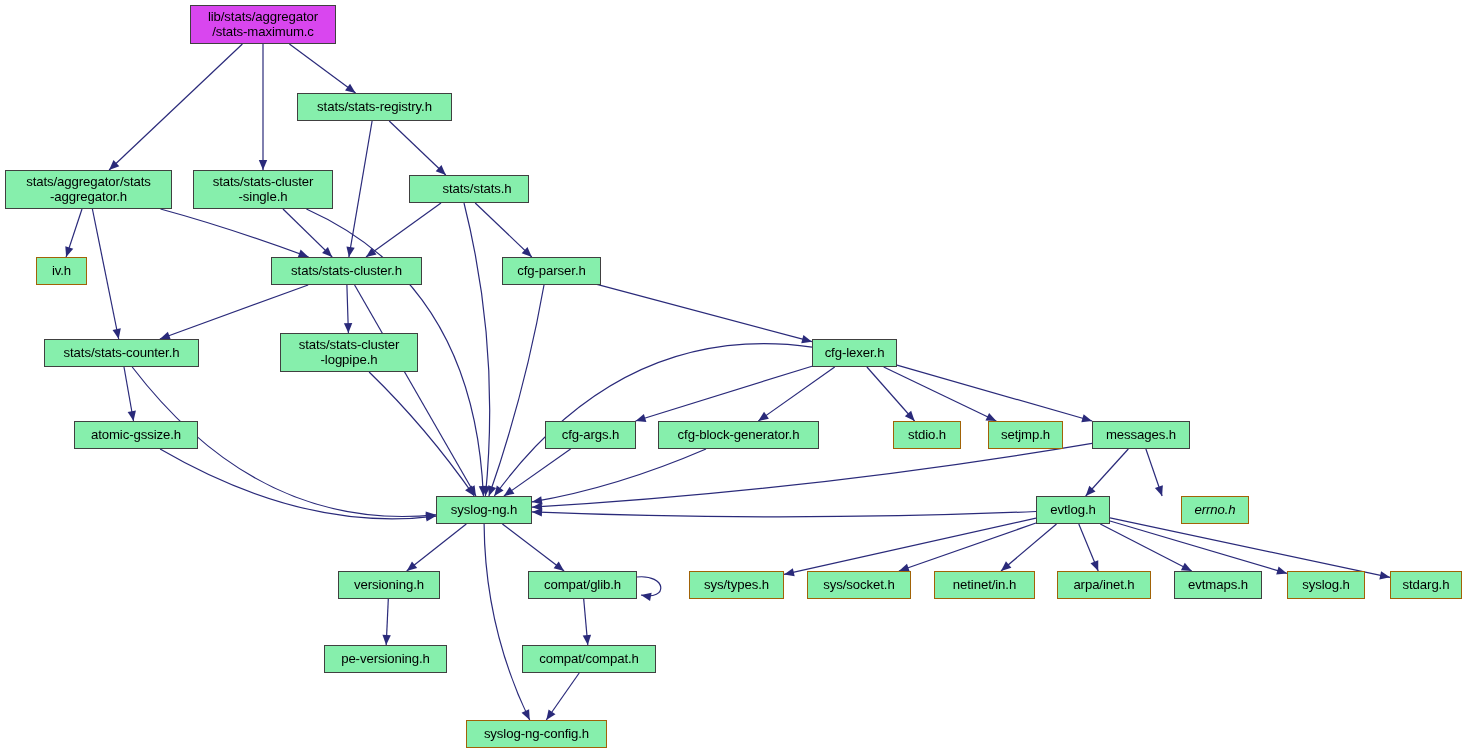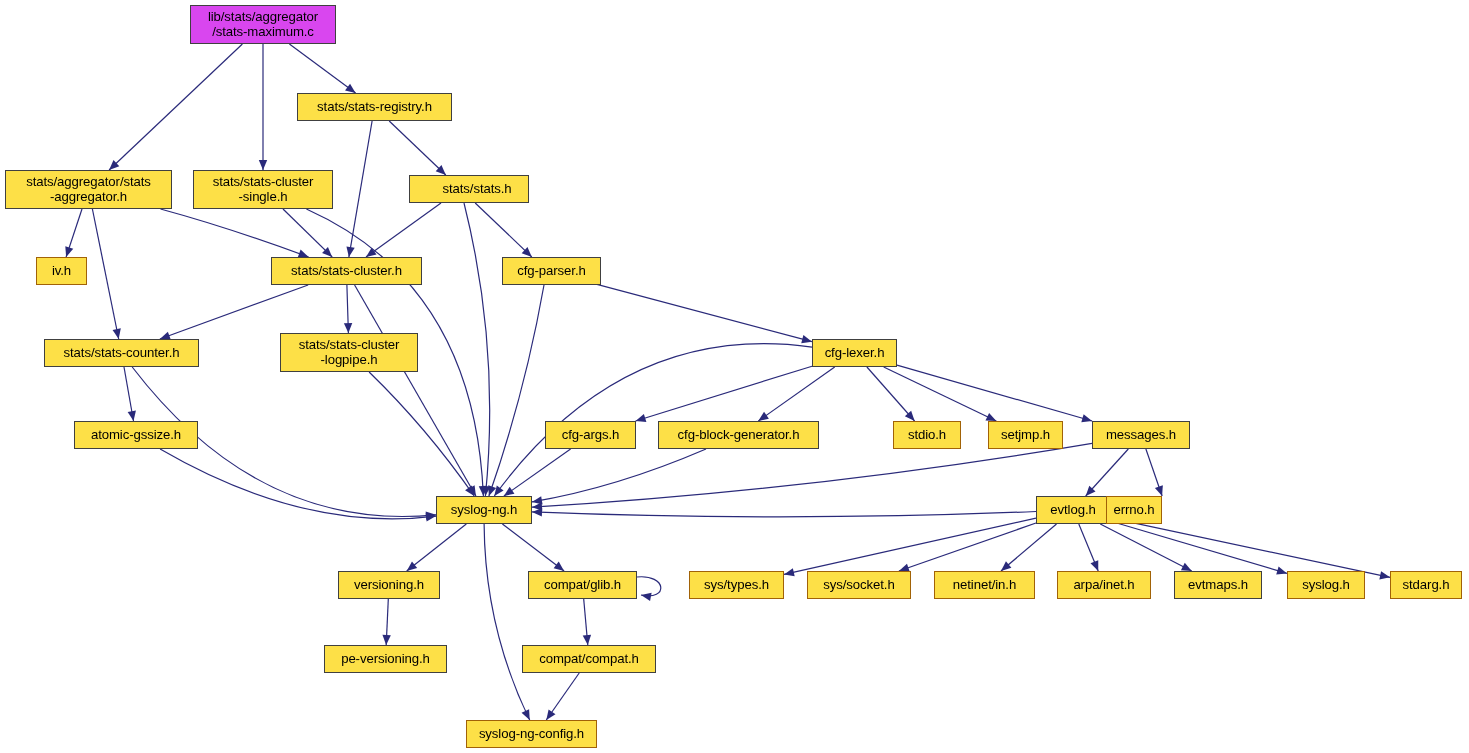--- a/index.html
+++ b/index.html
@@ -28,21 +28,21 @@
   .node {
     position: absolute;
     box-sizing: border-box;
     display: flex;
     align-items: center;
     justify-content: center;
     text-align: center;
     line-height: 1.12;
     font-size: 13.2px;
     color: #000000;
-    background: #fde047;
+    background: #86efac;
     border: 1px solid #404040;
     white-space: pre;
     letter-spacing: -0.1px;
   }
   .node.sys {
     border: 1px solid #a16207;
   }
   .node.root {
     background: #d946ef;
     border: 1px solid #404040;
@@ -171,27 +171,27 @@
 -logpipe.h</span></div>
       <div class="node" style="left: 812px; top: 339px; width: 85px; height: 28px;"><span class="node-label">cfg-lexer.h</span></div>
       <div class="node" style="left: 74px; top: 421px; width: 124px; height: 28px;"><span class="node-label">atomic-gssize.h</span></div>
       <div class="node" style="left: 545px; top: 421px; width: 91px; height: 28px;"><span class="node-label">cfg-args.h</span></div>
       <div class="node" style="left: 658px; top: 421px; width: 161px; height: 28px;"><span class="node-label">cfg-block-generator.h</span></div>
       <div class="node sys" style="left: 893px; top: 421px; width: 68px; height: 28px;"><span class="node-label">stdio.h</span></div>
       <div class="node sys" style="left: 988px; top: 421px; width: 75px; height: 28px;"><span class="node-label">setjmp.h</span></div>
       <div class="node" style="left: 1092px; top: 421px; width: 98px; height: 28px;"><span class="node-label">messages.h</span></div>
       <div class="node" style="left: 436px; top: 496px; width: 96px; height: 28px;"><span class="node-label">syslog-ng.h</span></div>
       <div class="node" style="left: 1036px; top: 496px; width: 74px; height: 28px;"><span class="node-label">evtlog.h</span></div>
-      <div class="node sys" style="left: 1106px; top: 496px; width: 56px; height: 28px;"><span class="node-label">errno.h</span></div>
+      <div class="node sys" style="left: 1181px; top: 496px; width: 68px; height: 28px; font-style: italic;"><span class="node-label">errno.h</span></div>
       <div class="node" style="left: 338px; top: 571px; width: 102px; height: 28px;"><span class="node-label">versioning.h</span></div>
       <div class="node" style="left: 528px; top: 571px; width: 109px; height: 28px;"><span class="node-label">compat/glib.h</span></div>
       <div class="node sys" style="left: 689px; top: 571px; width: 95px; height: 28px;"><span class="node-label">sys/types.h</span></div>
       <div class="node sys" style="left: 807px; top: 571px; width: 104px; height: 28px;"><span class="node-label">sys/socket.h</span></div>
       <div class="node sys" style="left: 934px; top: 571px; width: 101px; height: 28px;"><span class="node-label">netinet/in.h</span></div>
       <div class="node sys" style="left: 1057px; top: 571px; width: 94px; height: 28px;"><span class="node-label">arpa/inet.h</span></div>
       <div class="node" style="left: 1174px; top: 571px; width: 88px; height: 28px;"><span class="node-label">evtmaps.h</span></div>
       <div class="node sys" style="left: 1287px; top: 571px; width: 78px; height: 28px;"><span class="node-label">syslog.h</span></div>
       <div class="node sys" style="left: 1390px; top: 571px; width: 72px; height: 28px;"><span class="node-label">stdarg.h</span></div>
       <div class="node" style="left: 324px; top: 645px; width: 123px; height: 28px;"><span class="node-label">pe-versioning.h</span></div>
       <div class="node" style="left: 522px; top: 645px; width: 134px; height: 28px;"><span class="node-label">compat/compat.h</span></div>
-      <div class="node sys" style="left: 466px; top: 720px; width: 131px; height: 28px;"><span class="node-label">syslog-ng-config.h</span></div>
+      <div class="node sys" style="left: 466px; top: 720px; width: 141px; height: 28px;"><span class="node-label">syslog-ng-config.h</span></div>
     </div>
 </div>
 
 </body></html>

